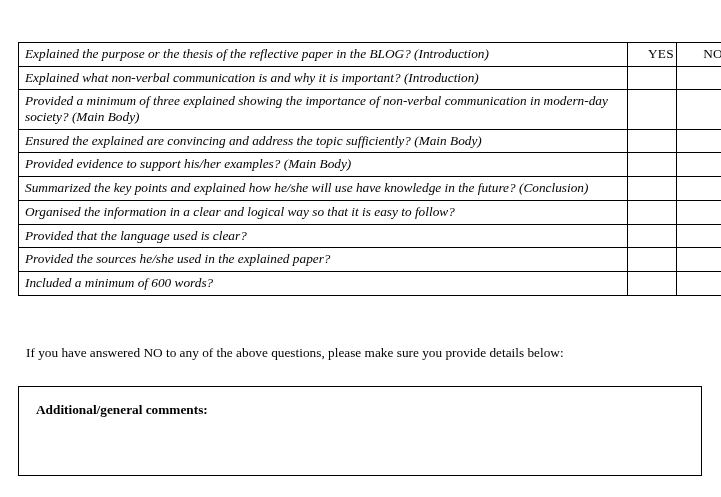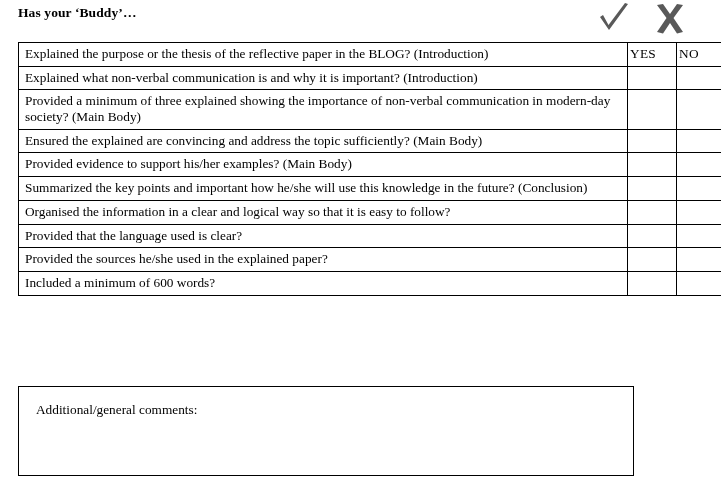--- a/index.html
+++ b/index.html
@@ -72,73 +72,63 @@
   }
   .checklist td {
     border: 1px solid #000000;
     vertical-align: top;
     padding: 3px 6px 4px 6px;
     font-size: 13.3px;
     line-height: 1.18;
   }
   .checklist td.q {
     width: 596px;
+    font-style: italic;
   }
   .checklist td.yes, .checklist td.no {
     width: 44px;
-    text-align: left;
+    text-align: right;
     padding: 3px 2px;
   }
   .col-head {
     font-size: 11px;
     letter-spacing: 0.3px;
   }
 
   
   .note {
     position: absolute;
     left: 26px;
     top: 345px;
     font-size: 13.3px;
   }
 
   
   .comments-box {
     position: absolute;
     left: 18px;
     top: 386px;
-    width: 616px;
+    width: 684px;
     height: 90px;
     border: 1px solid #000000;
     box-sizing: border-box;
+    font-weight: bold;
   }
   .comments-label {
     position: absolute;
     left: 17px;
     top: 15px;
     font-size: 13.3px;
   }
 </style>
 </head>
 <body>
 
 <div class="page">
 
-  <div class="header-row">
-    <div class="doc-title">Has your ‘Buddy’…</div>
-
-    <div class="mark-icons">
-      <svg class="icon-check" viewBox="0 0 34 34" aria-hidden="true">
-        <path d="M3 15 L12 28 L31 2 L28 1 L11.5 23 L6 13 Z" fill="#595959"></path>
-      </svg>
-      <svg class="icon-cross" viewBox="0 0 34 34" aria-hidden="true">
-        <path d="M4 2 L10 1 L17 11 L24 1 L30 2 L20.5 15 L30 29 L24 30.5 L17 20 L10 30.5 L4 29 L13.5 15 Z" fill="#595959"></path>
-      </svg>
-    </div>
-  </div>
 
   <table class="checklist">
     <tbody>
       <tr>
         <td class="q">Explained the purpose or the thesis of the reflective paper in the BLOG? (Introduction)</td>
         <td class="yes col-head">YES</td>
         <td class="no col-head">NO</td>
       </tr>
       <tr>
         <td class="q">Explained what non-verbal communication is and why it is important? (Introduction)</td>
@@ -154,21 +144,21 @@
         <td class="q">Ensured the explained are convincing and address the topic sufficiently? (Main Body)</td>
         <td class="yes"></td>
         <td class="no"></td>
       </tr>
       <tr>
         <td class="q">Provided evidence to support his/her examples? (Main Body)</td>
         <td class="yes"></td>
         <td class="no"></td>
       </tr>
       <tr>
-        <td class="q">Summarized the key points and important how he/she will use this knowledge in the future? (Conclusion)</td>
+        <td class="q">Summarized the key points and explained how he/she will use have knowledge in the future? (Conclusion)</td>
         <td class="yes"></td>
         <td class="no"></td>
       </tr>
       <tr>
         <td class="q">Organised the information in a clear and logical way so that it is easy to follow?</td>
         <td class="yes"></td>
         <td class="no"></td>
       </tr>
       <tr>
         <td class="q">Provided that the language used is clear?</td>
@@ -181,18 +171,19 @@
         <td class="no"></td>
       </tr>
       <tr>
         <td class="q">Included a minimum of 600 words?</td>
         <td class="yes"></td>
         <td class="no"></td>
       </tr>
     </tbody>
   </table>
 
+  <div class="note">If you have answered NO to any of the above questions, please make sure you provide details below:</div>
 
   <div class="comments-box">
     <div class="comments-label">Additional/general comments:</div>
   </div>
 
 </div>
 
 </body></html>

